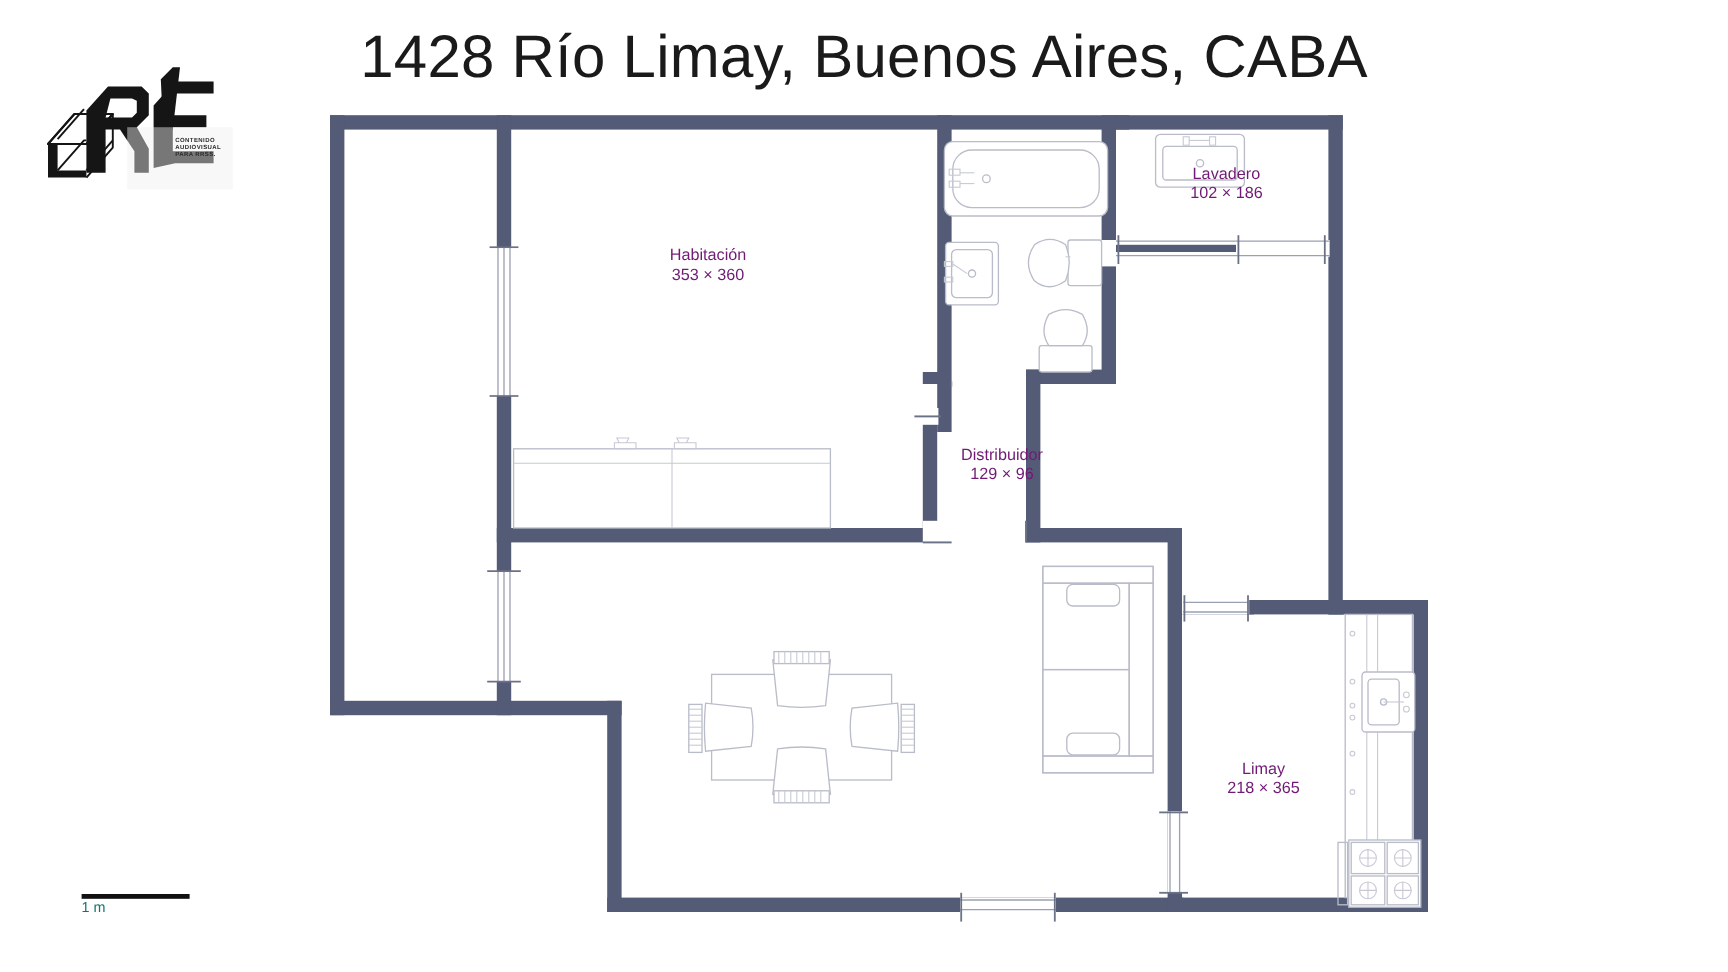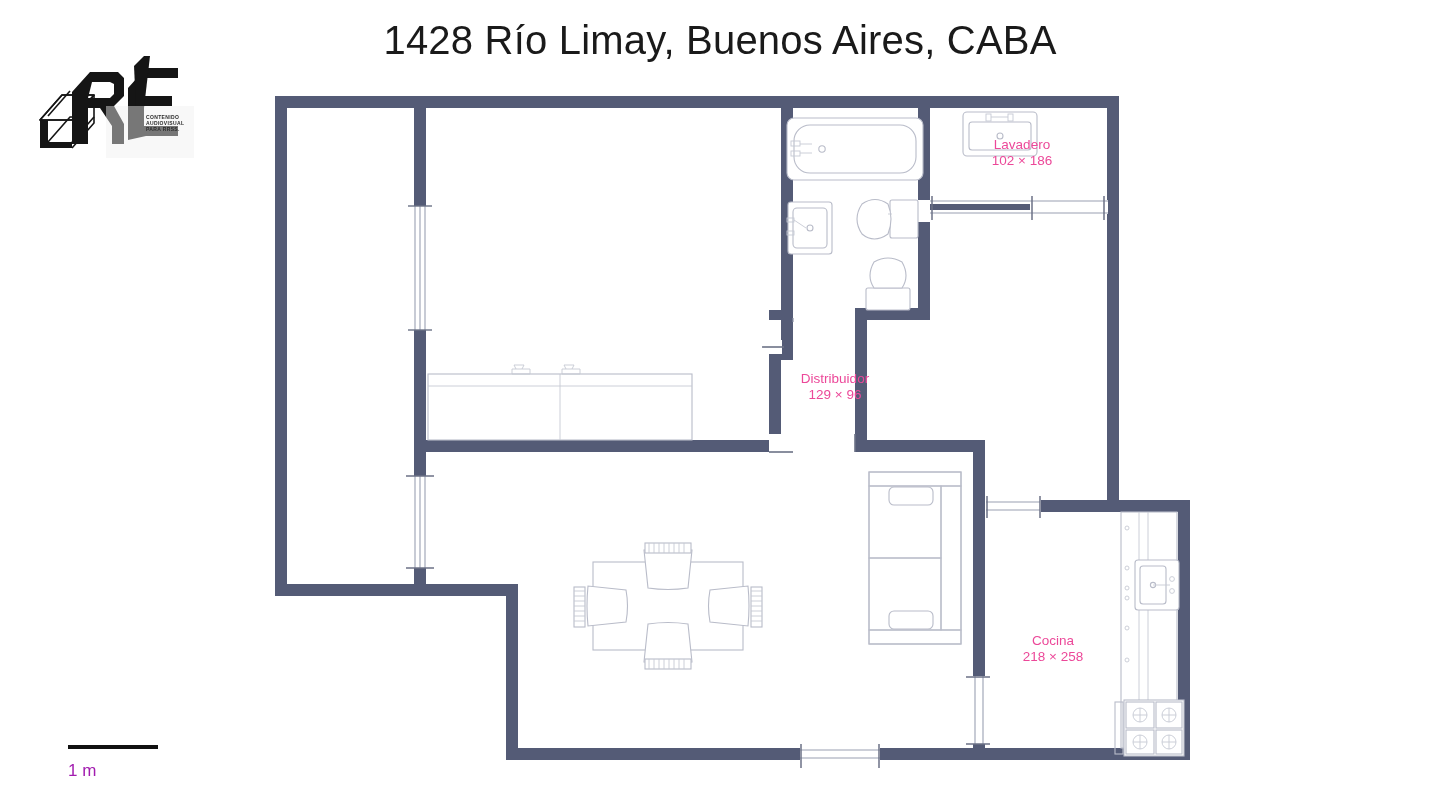--- a/index.html
+++ b/index.html
@@ -8,44 +8,44 @@
     background:#ffffff;
     font-family:"Liberation Sans","DejaVu Sans",sans-serif;
     overflow:hidden;position:relative;
   }
   #stage{position:absolute;left:0;top:0;width:1440px;height:810px;}
 
   
   #title{
     position:absolute;left:0;top:18px;width:1440px;
     text-align:center;
-    font-size:40px;font-weight:400;color:#1a1a1a;
+    font-size:50px;font-weight:400;color:#1a1a1a;
     letter-spacing:.2px;white-space:nowrap;
   }
 
   
   #logo{position:absolute;left:28px;top:48px;width:170px;height:110px;}
   #logo .tag{
     position:absolute;left:118px;top:66px;
     font-size:5.0px;line-height:6.2px;letter-spacing:.35px;
     color:#2b2b2b;font-weight:700;width:70px;
   }
 
   
   #scalebar{position:absolute;left:68px;top:745px;}
   #scalebar .bar{width:90px;height:4px;background:#111;}
-  #scalebar .lbl{margin-top:12px;font-size:17px;color:#a21caf;}
+  #scalebar .lbl{margin-top:0;font-size:12px;color:#0f766e;}
 
   
   #plan{position:absolute;left:0;top:0;width:1440px;height:810px;}
 
   
   .rlabel{
     position:absolute;text-align:center;
-    font-size:13.5px;line-height:16px;color:#ec4899;
+    font-size:13.5px;line-height:16px;color:#701a75;
     white-space:nowrap;pointer-events:none;
   }
   .rlabel .nm{display:block;}
   .rlabel .dim{display:block;}
 </style>
 </head>
 <body>
 
 <div id="stage">
 
@@ -386,33 +386,37 @@
           <path d="M1162,715h14M1169,708v14"></path>
         <circle cx="1140" cy="742" r="7"></circle>
           <path d="M1133,742h14M1140,735v14"></path>
         <circle cx="1169" cy="742" r="7"></circle>
           <path d="M1162,742h14M1169,735v14"></path>
       </g>
       <rect class="fu" x="1115" y="702" width="8" height="52"></rect>
     </g>
   </svg>
 
+  <div class="rlabel" style="left:0;top:0;transform:translate(490px,205px);width:200px;">
+    <span class="nm">Habitación</span>
+    <span class="dim">353 × 360</span>
+  </div>
 
 
 
   <div class="rlabel" style="left:0;top:0;transform:translate(942px,137px);width:160px;">
     <span class="nm">Lavadero</span>
     <span class="dim">102 × 186</span>
   </div>
 
 
   <div class="rlabel" style="left:16px;top:0;transform:translate(749px,371px);width:140px;">
     <span class="nm">Distribuidor</span>
     <span class="dim">129 × 96</span>
   </div>
 
 
   <div class="rlabel" style="left:0;top:0;transform:translate(983px,633px);width:140px;">
-    <span class="nm">Cocina</span>
-    <span class="dim">218 × 258</span>
+    <span class="nm">Limay</span>
+    <span class="dim">218 × 365</span>
   </div>
 
 </div>
 
 </body></html>

